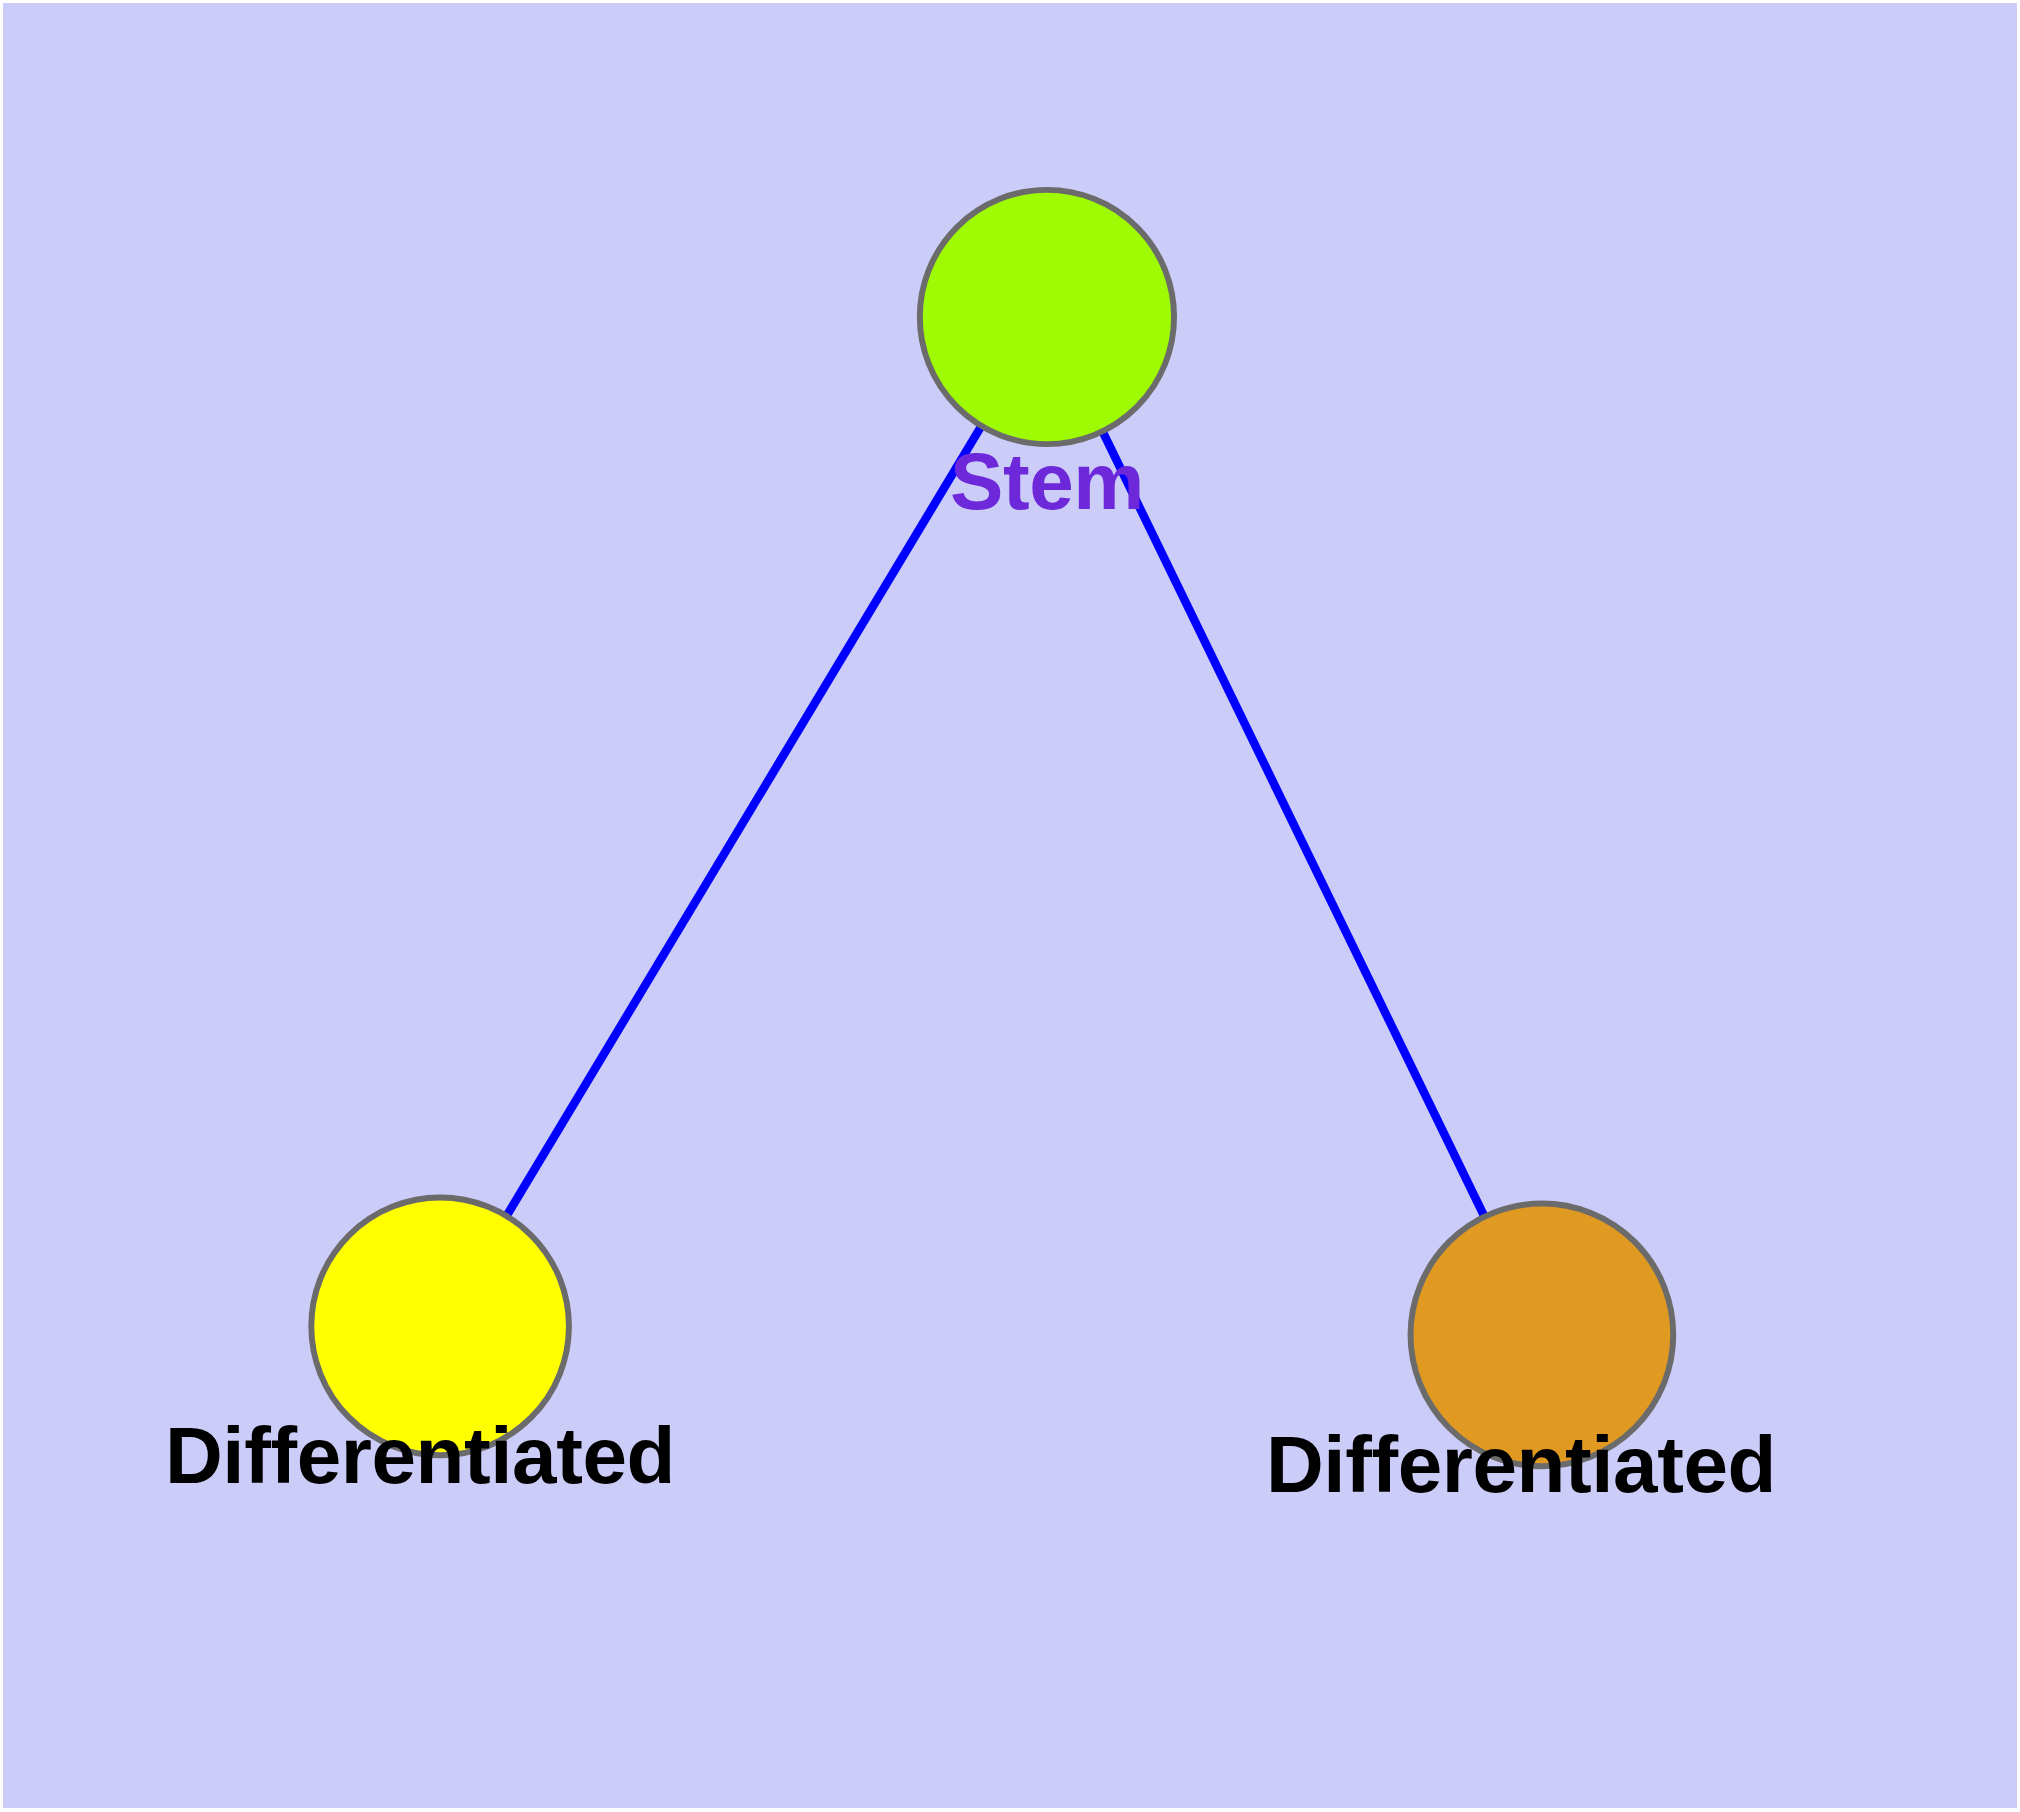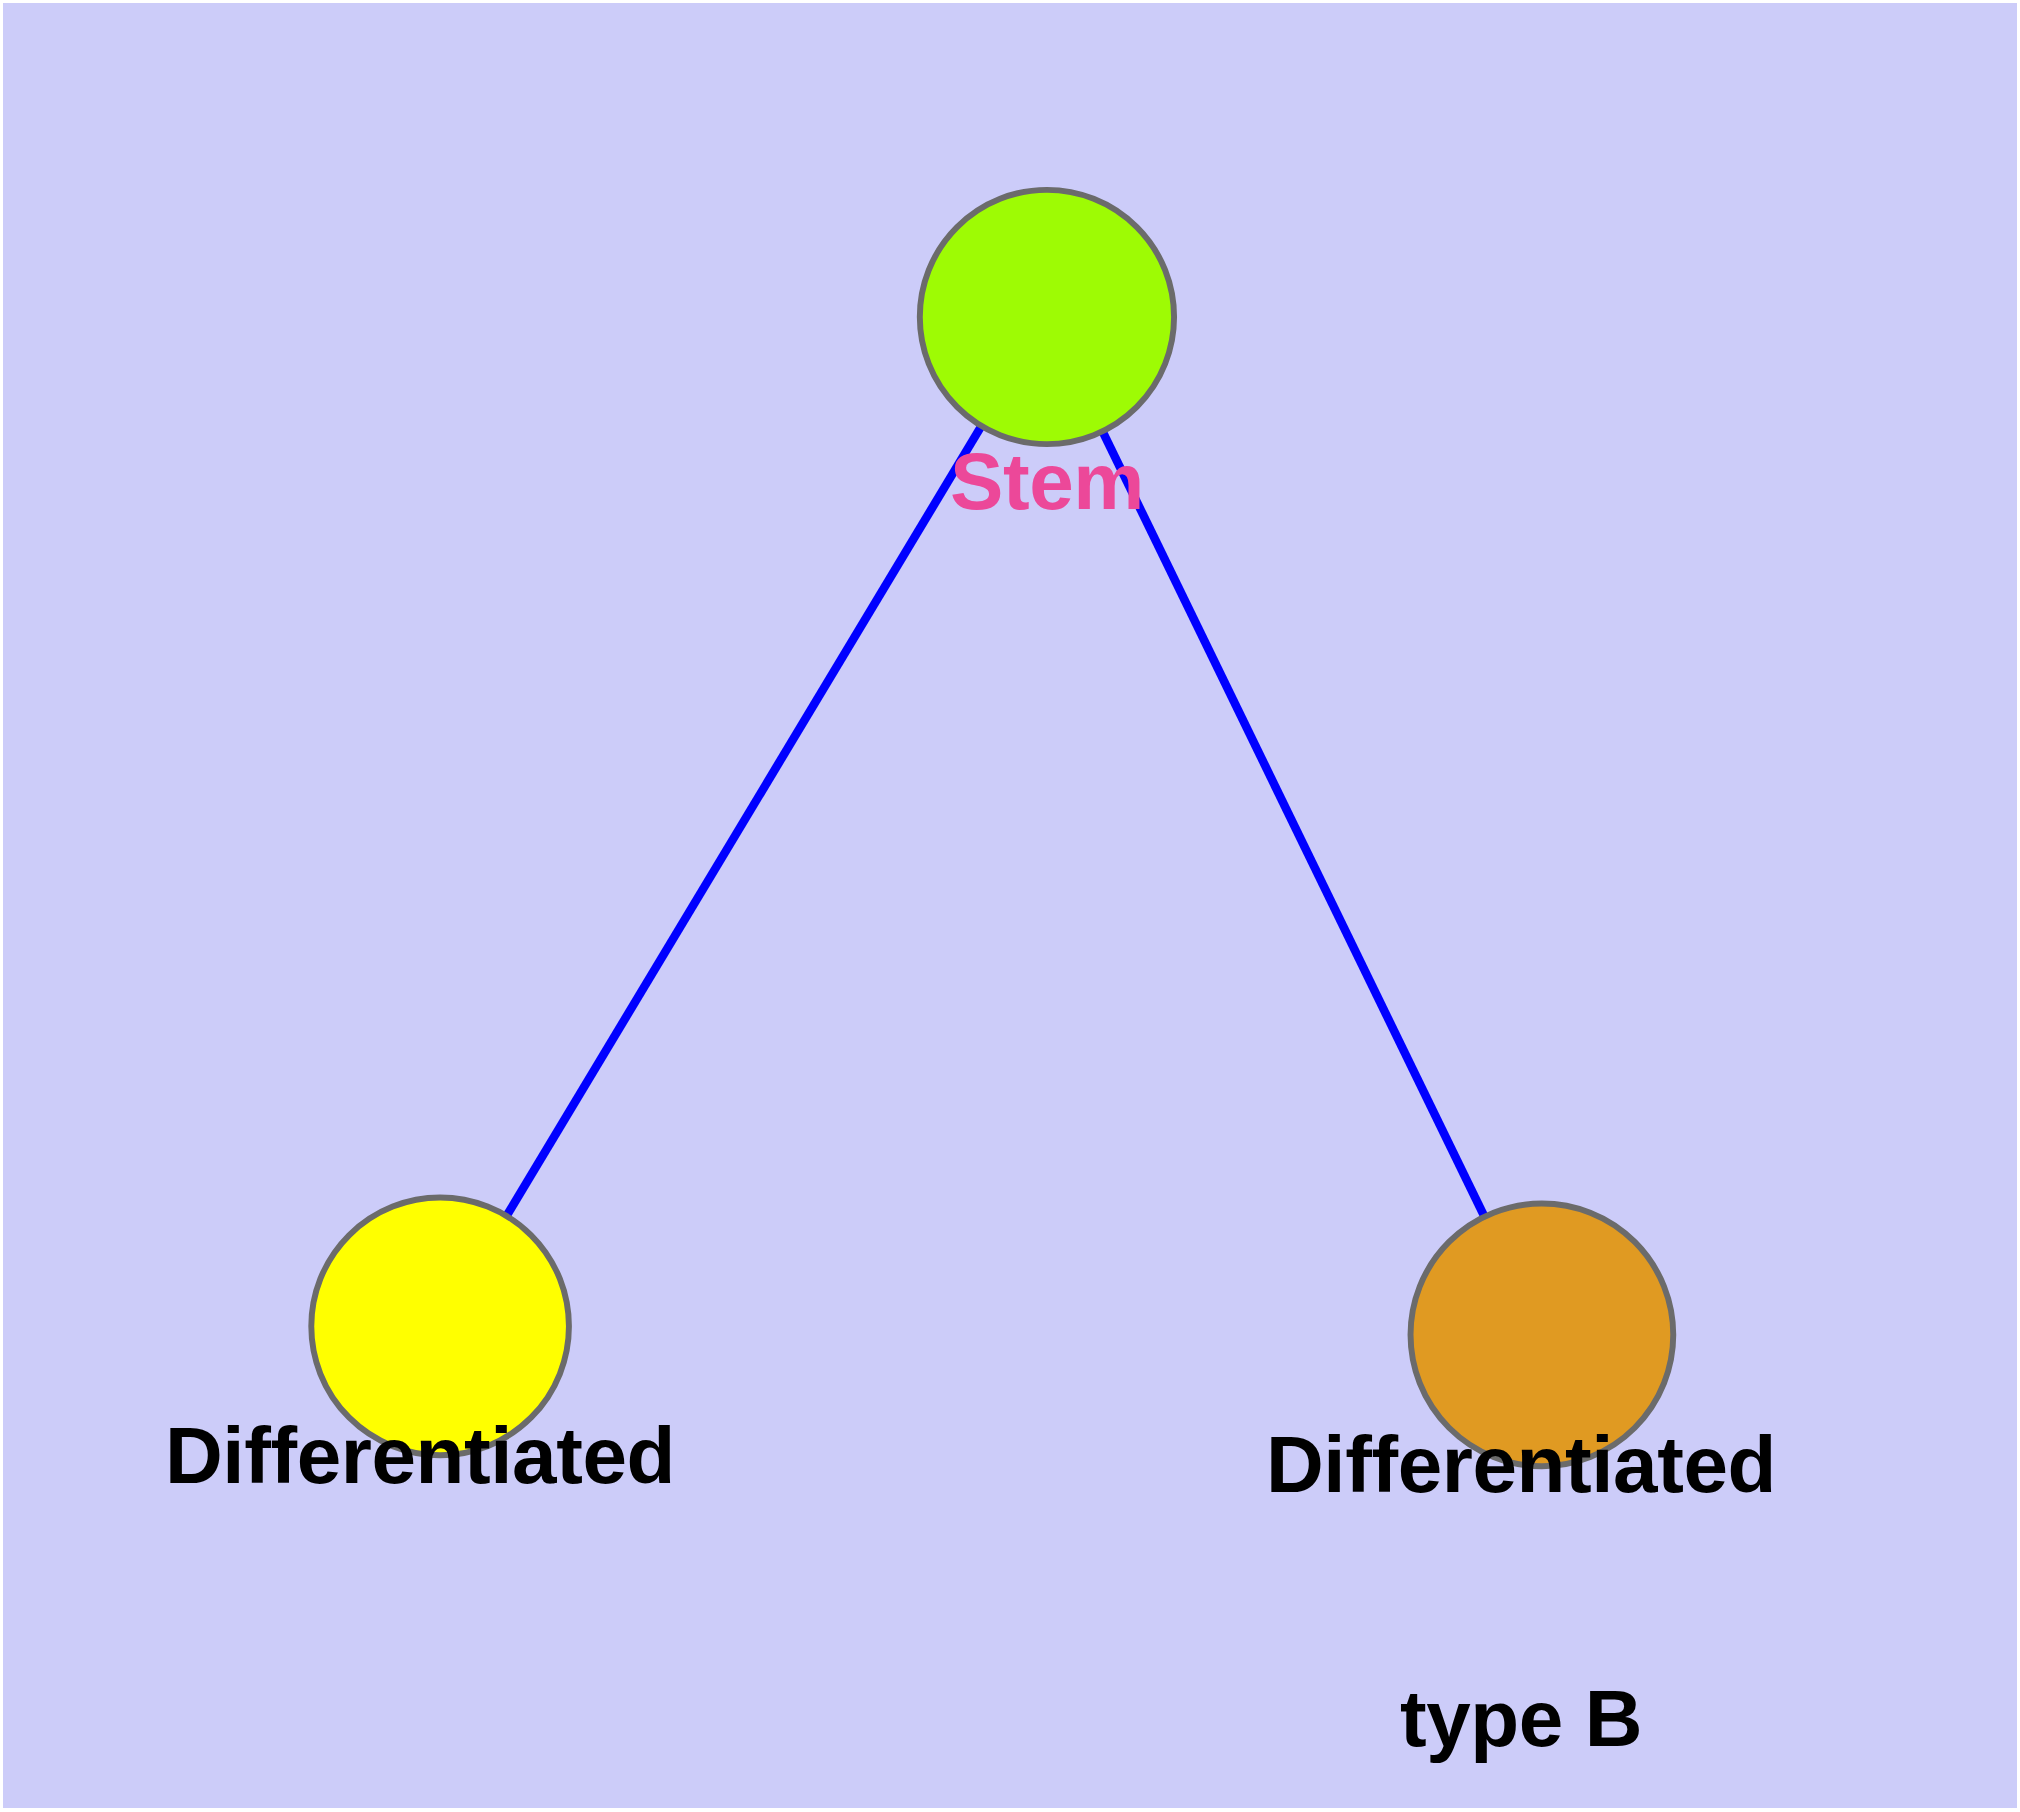--- a/index.html
+++ b/index.html
@@ -75,26 +75,25 @@
       <line x1="1300.5953093857397" y1="508.89720303471483" x2="1751.2181803014023" y2="1435.6062235307948" stroke="#0000ff" stroke-width="10" stroke-linecap="butt"></line>
     </g>
 
     <g>
       <circle cx="1235" cy="374" r="150" fill="#9efb04" stroke="#6b6b6b" stroke-width="7"></circle>
       <circle cx="519" cy="1565" r="152" fill="#ffff00" stroke="#6b6b6b" stroke-width="7"></circle>
       <circle cx="1819" cy="1575" r="155" fill="#e09a22" stroke="#6b6b6b" stroke-width="7"></circle>
     </g>
   </svg>
 
-  <div class="node-label" id="label-stem" style="color: #ec4899; font-size: 80px;">
+  <div class="node-label" id="label-stem" style="color: #6d28d9; font-size: 80px;">
     <div>Stem</div>
   </div>
 
   <div class="node-label" id="label-type-a" style="color: rgb(0, 0, 0); font-size: 80px;">
     <div>Differentiated</div>
   </div>
 
   <div class="node-label" id="label-type-b" style="color: rgb(0, 0, 0); font-size: 80px;">
     <div>Differentiated</div>
-    <div>type B</div>
   </div>
 </div>
 
 
 </body></html>

